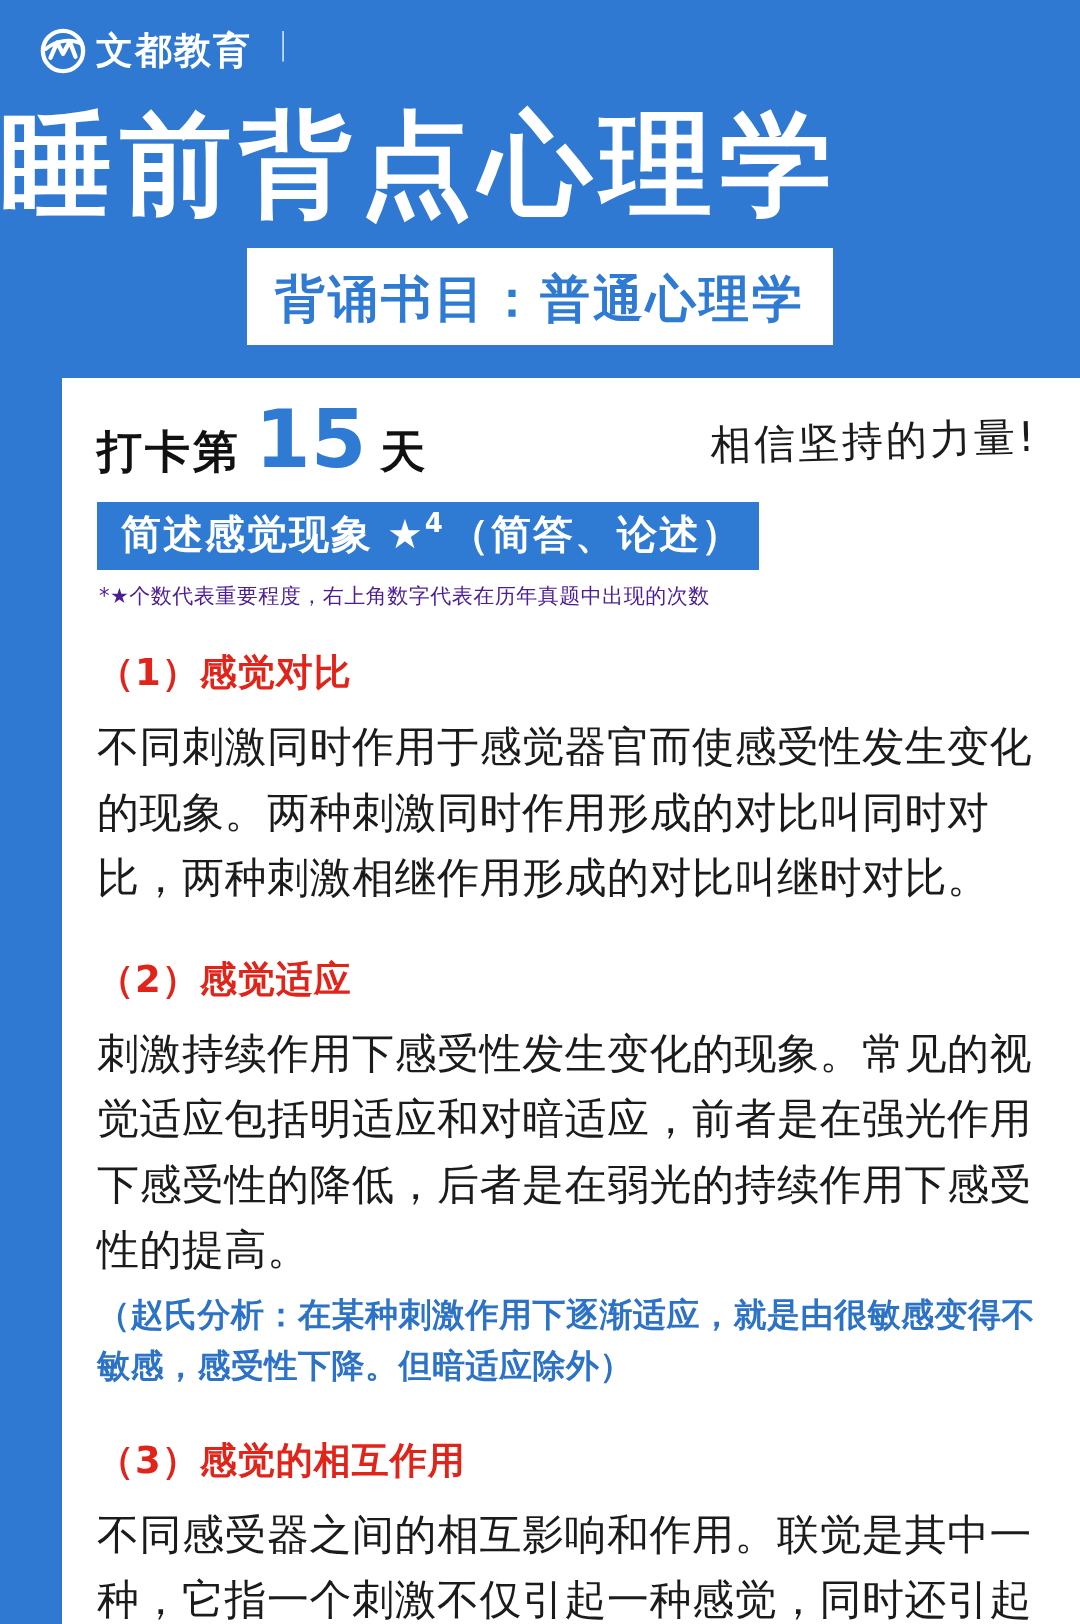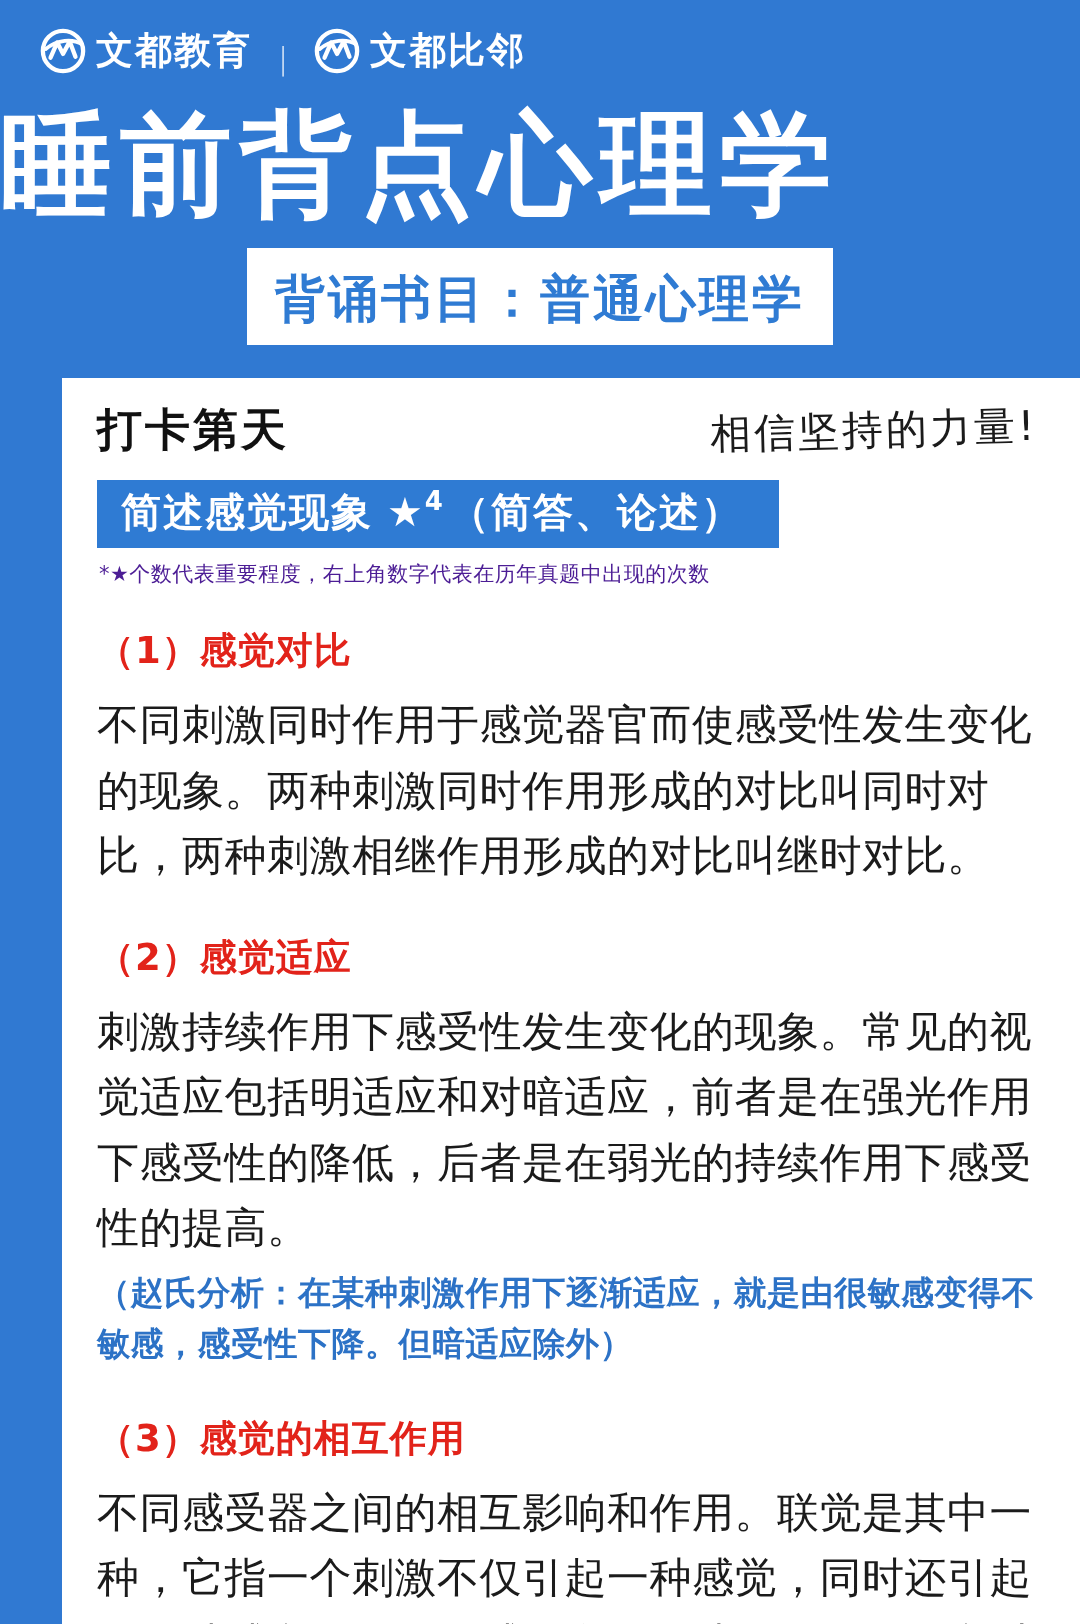--- a/index.html
+++ b/index.html
@@ -11,21 +11,21 @@
     background: #3079D2;
     font-family: "DejaVu Sans", "Liberation Sans", sans-serif;
     overflow: hidden;
   }
 
   
   .brand-bar {
     position: absolute;
     top: 26px; left: 40px;
     display: flex;
-    align-items: flex-end;
+    align-items: flex-start;
     gap: 22px;
     color: #ffffff;
   }
   .brand-unit { display: flex; align-items: center; gap: 10px; }
   .brand-unit svg { display: block; }
   .brand-label {
     font-size: 37px;
     font-weight: 800;
     letter-spacing: 2px;
     color: #ffffff;
@@ -109,21 +109,21 @@
 
   
   .topic-banner {
     display: inline-block;
     margin-top: 20px;
     background: #2F7BD3;
     color: #ffffff;
     font-size: 40px;
     font-weight: 800;
     letter-spacing: 2px;
-    padding: 8px 36px 12px 24px;
+    padding: 8px 16px 12px 24px;
     line-height: 1.2;
   }
   .topic-banner .star-glyph { margin-left: 14px; font-weight: 400; }
   .topic-banner .star-sup {
     font-size: 26px;
     font-weight: 700;
     position: relative;
     top: -16px;
     margin-right: 4px;
   }
@@ -169,43 +169,34 @@
     <span>
       <svg width="46" height="46" viewBox="0 0 48 48">
         <circle cx="24" cy="24" r="21" stroke="#ffffff" stroke-width="4.5" fill="none"></circle>
         <path d="M11 31 L18 15 L24 27 L31 14 L37 30" stroke="#ffffff" stroke-width="4.5" fill="none" stroke-linecap="round" stroke-linejoin="round"></path>
         <path d="M6 22 C18 12 34 11 44 17" stroke="#ffffff" stroke-width="4" fill="none" stroke-linecap="round"></path>
       </svg>
     </span>
     <span class="brand-label">文都教育</span>
   </div>
   <span class="brand-divider">|</span>
-  <div class="brand-unit">
-    <span>
-      <svg width="46" height="46" viewBox="0 0 48 48">
-        <circle cx="24" cy="24" r="21" stroke="#ffffff" stroke-width="4.5" fill="none"></circle>
-        <path d="M11 31 L18 15 L24 27 L31 14 L37 30" stroke="#ffffff" stroke-width="4.5" fill="none" stroke-linecap="round" stroke-linejoin="round"></path>
-        <path d="M6 22 C18 12 34 11 44 17" stroke="#ffffff" stroke-width="4" fill="none" stroke-linecap="round"></path>
-      </svg>
-    </span>
-    <span class="brand-label">文都比邻</span>
-  </div>
 </header>
 
 <h1 class="page-title">睡前背点心理学</h1>
 
 <div class="booklist-wrap">
   <span class="booklist-badge">背诵书目：普通心理学</span>
 </div>
 
 <main class="content-card">
 
   <div class="checkin-row">
     <div class="checkin-group">
       <span class="checkin-prefix">打卡第</span>
+      <span class="checkin-day">15</span>
       <span class="checkin-suffix">天</span>
     </div>
     <div class="motto-text">相信坚持的力量!</div>
   </div>
 
   <div class="topic-banner">
     <span>简述感觉现象</span><span class="star-glyph">★</span><span class="star-sup">4</span><span>（简答、论述）</span>
   </div>
 
   <div class="star-footnote">*★个数代表重要程度，右上角数字代表在历年真题中出现的次数</div>

